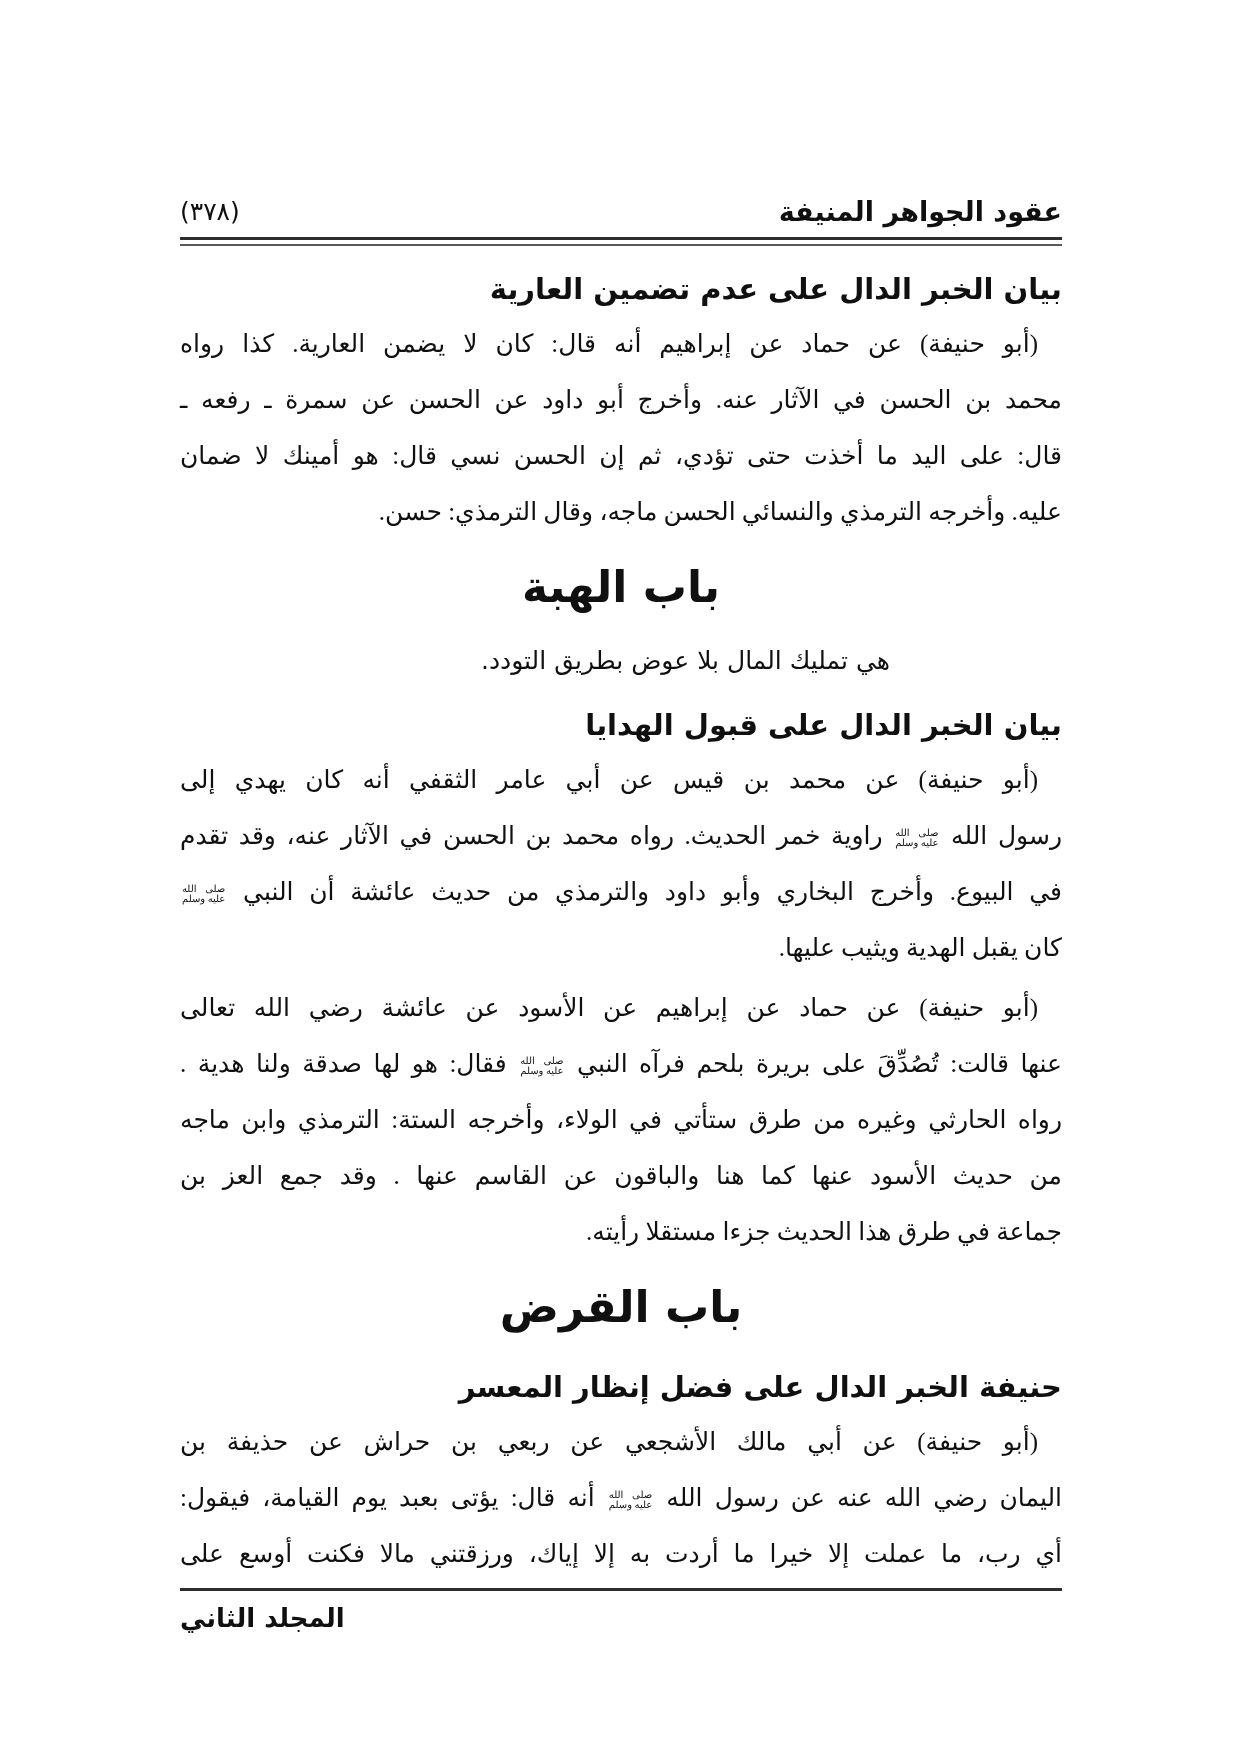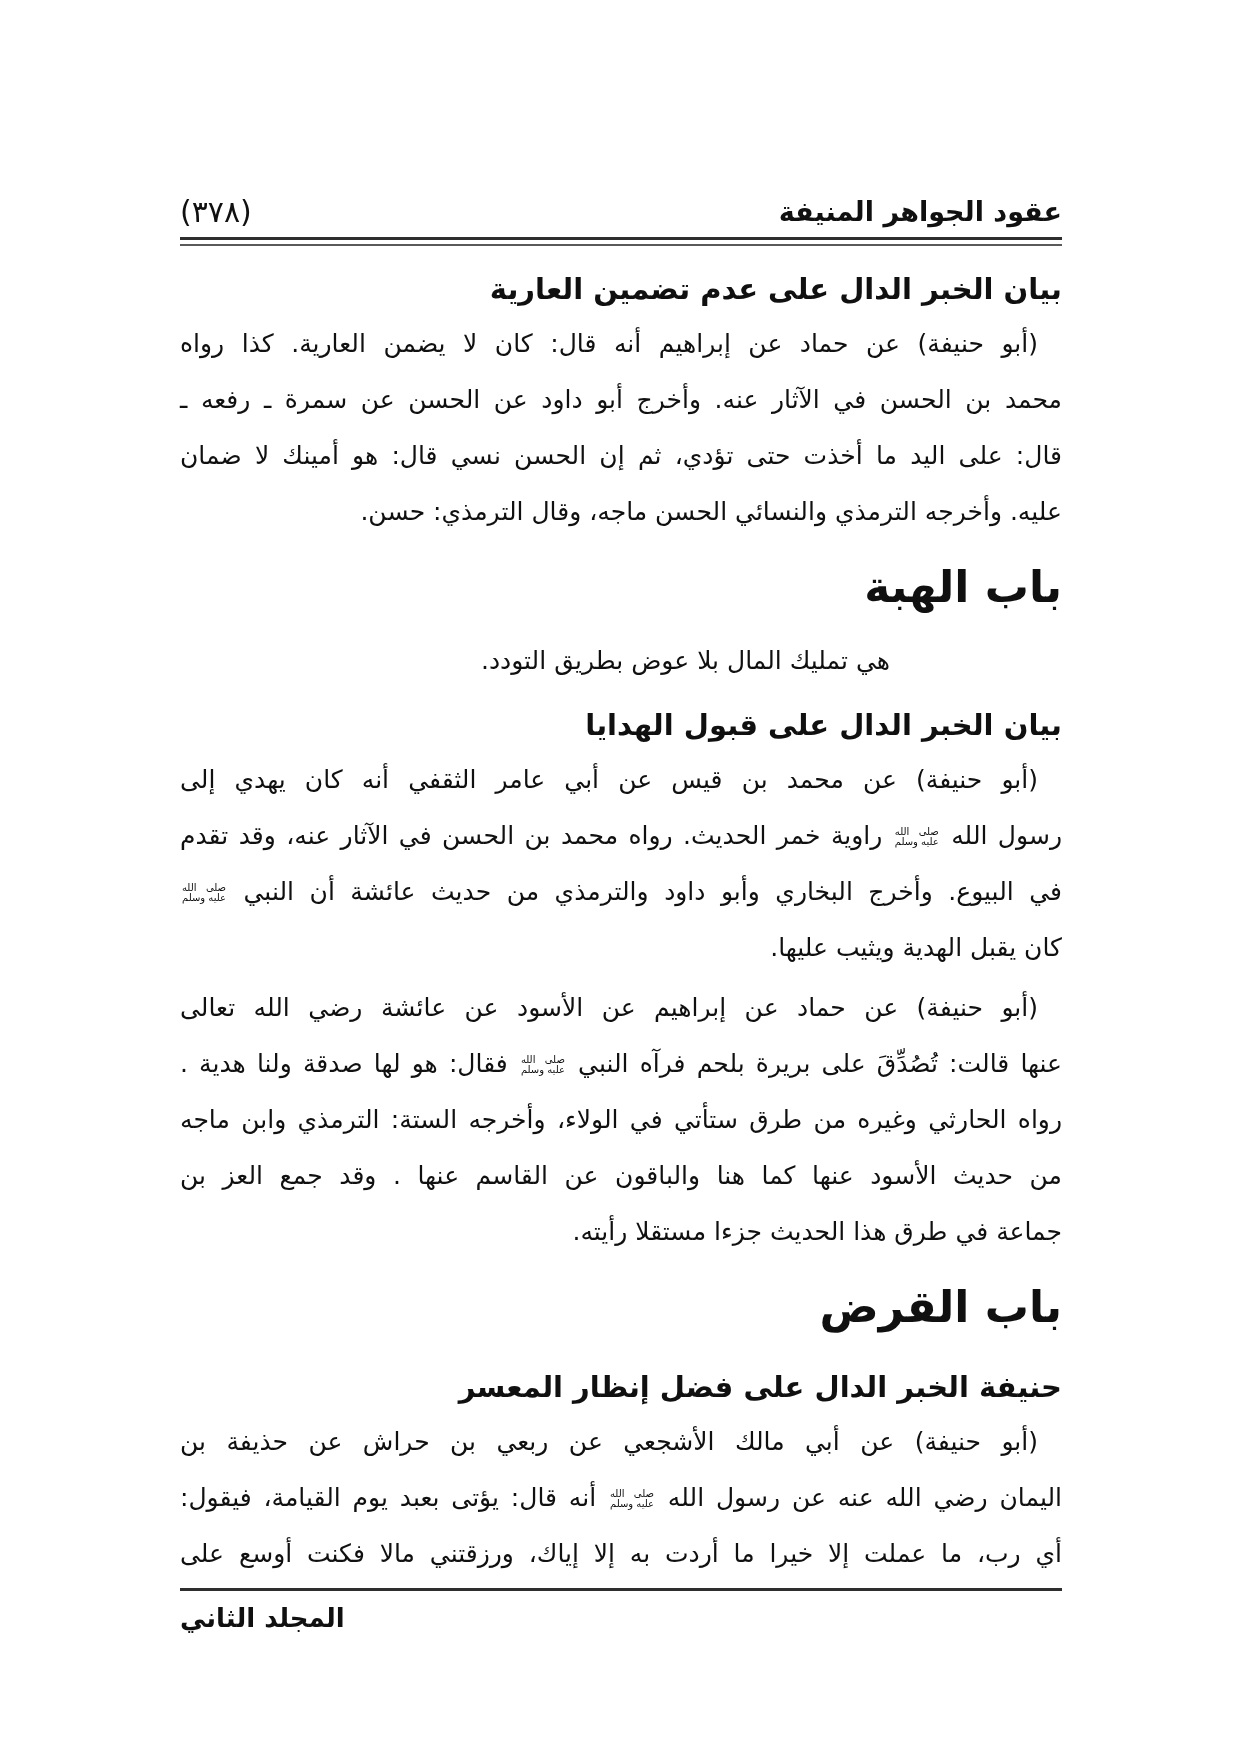--- a/index.html
+++ b/index.html
@@ -10,37 +10,37 @@
   }
   .sheet{
     box-sizing:border-box;width:1240px;height:1754px;
     padding:160px 178px 0 180px;direction:rtl;
   }
   .header{
     display:flex;justify-content:space-between;align-items:flex-end;
     font-size:27px;line-height:40px;
   }
   .book-title{font-weight:bold;letter-spacing:0;margin-top:32px;}
-  .page-number{font-size:30px;}
+  .page-number{font-size:25px;}
   .rule-double{
     margin-top:5px;height:4px;
     border-top:3px solid #2e2e2e;border-bottom:2px solid #5a5a5a;
   }
   .section{
     font-weight:bold;font-size:29px;text-align:right;
     margin-top:20px;line-height:46px;
   }
   .chapter{
-    font-weight:bold;font-size:44px;text-align:right;
+    font-weight:bold;font-size:44px;text-align:center;
     margin-top:10px;line-height:74px;
   }
   .definition{
     font-size:25px;line-height:42px;padding-right:172px;margin-top:16px;
   }
-  .para{font-size:25px;margin-top:4px;}
+  .para{font-size:25px;margin-top:4px;font-family:Liberation Serif, serif;}
   .line{
     line-height:56px;text-align:justify;text-align-last:justify;
   }
   .line.end{text-align-last:right;}
   .line.first{padding-right:24px;}
   .saw{
     display:inline-block;font-size:10px;line-height:1.05;
     text-align:center;vertical-align:middle;margin:12px 2px;font-weight:normal;
   }
   .footer-rule{margin-top:6px;border-top:3px solid #2e2e2e;}

